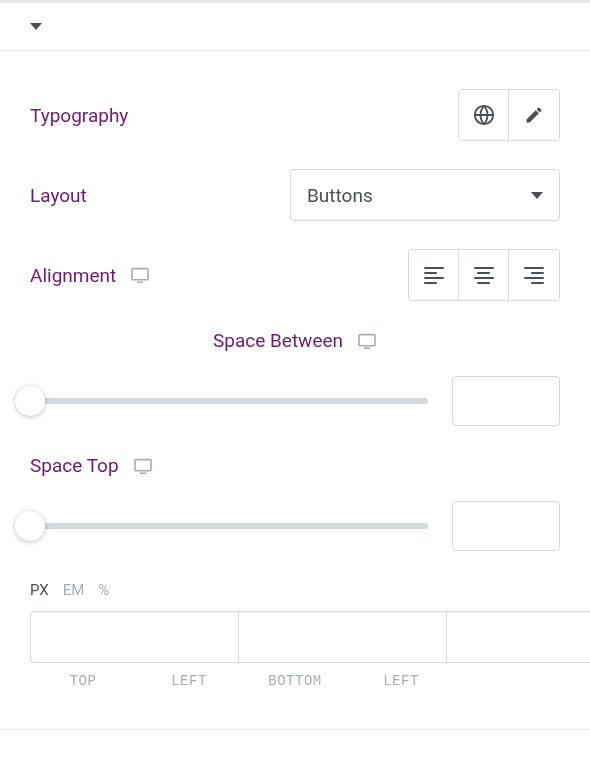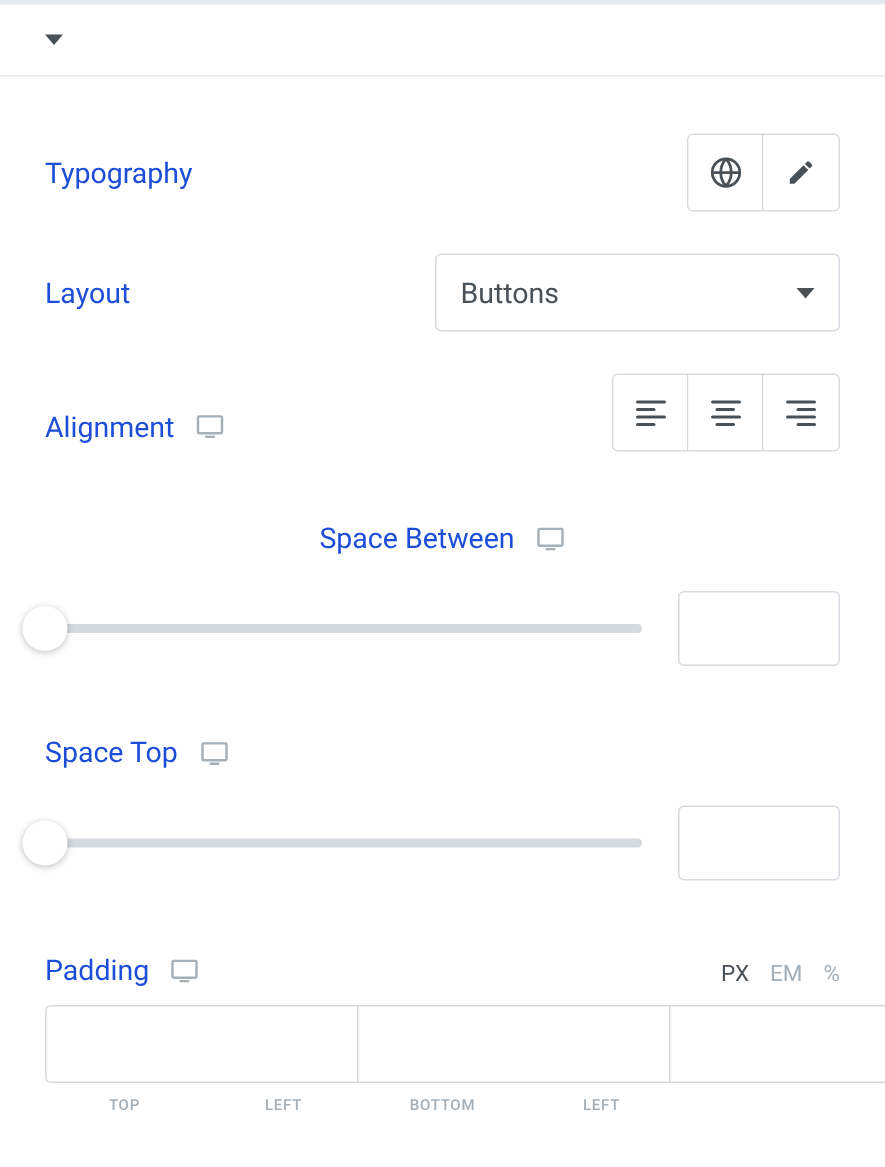--- a/index.html
+++ b/index.html
@@ -42,28 +42,27 @@
       display: flex;
       align-items: center;
       justify-content: space-between;
       margin-top: 28px;
     }
     .control-row.first {
       margin-top: 18px;
     }
     .label {
       font-size: 19px;
-      color: #1d4ed8;
+      color: #701a75;
       font-weight: 400;
     }
     .label-group {
       display: flex;
       align-items: center;
       gap: 14px;
-      margin-top: 18px;
     }
     .btn-group {
       display: flex;
       border: 1px solid #d5dadf;
       border-radius: 4px;
       overflow: hidden;
     }
     .btn-group button {
       width: 50px;
       height: 50px;
@@ -175,24 +174,25 @@
       border-top-left-radius: 4px;
       border-bottom-left-radius: 4px;
     }
     .dim-labels {
       display: flex;
       margin-top: 10px;
     }
     .dim-labels span {
       flex: 1;
       text-align: center;
-      font-size: 10px;
+      font-size: 14px;
       color: #a4afb7;
       font-weight: 500;
       letter-spacing: 0.5px;
+      font-family: Liberation Mono, monospace;
     }
     .dim-labels .spacer {
       width: 106px;
       flex: none;
     }
     .padding-row {
       display: flex;
       align-items: flex-end;
       justify-content: space-between;
       margin-top: 30px;
@@ -301,29 +301,20 @@
     </div>
   </div>
   <div class="slider-row">
     <div class="slider-track">
       <div class="slider-thumb"></div>
     </div>
     <input class="slider-input" type="text" value="" style="">
   </div>
 
   <div class="padding-row">
-    <div class="label-group">
-      <div class="label">Padding</div>
-      <span class="device-icon">
-        <svg width="20" height="16" viewBox="0 0 24 20" fill="none" stroke="#a4afb7" stroke-width="2">
-          <rect x="2" y="2" width="20" height="14" rx="1"></rect>
-          <line x1="8" y1="19" x2="16" y2="19"></line>
-        </svg>
-      </span>
-    </div>
     <div class="units">
       <span class="active">PX</span>
       <span>EM</span>
       <span>%</span>
     </div>
   </div>
 
   <div class="dimension-row">
     <input class="dim-input" type="text" value="" style="">
     <input class="dim-input" type="text" value="" style="">

